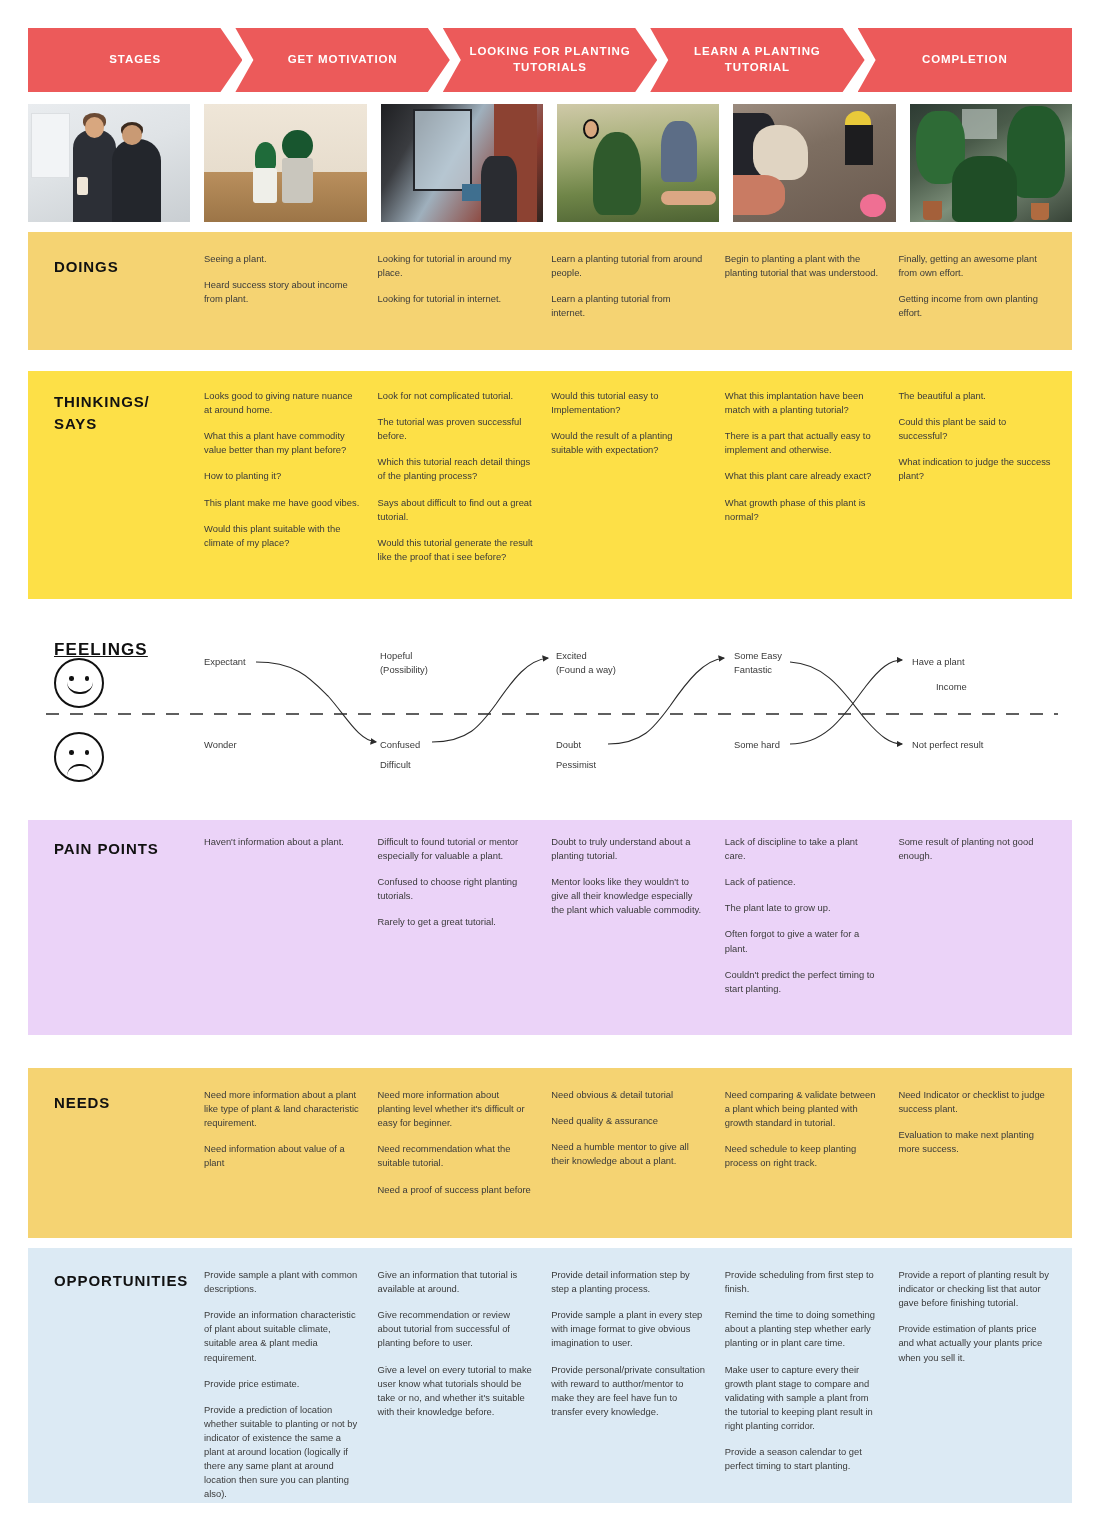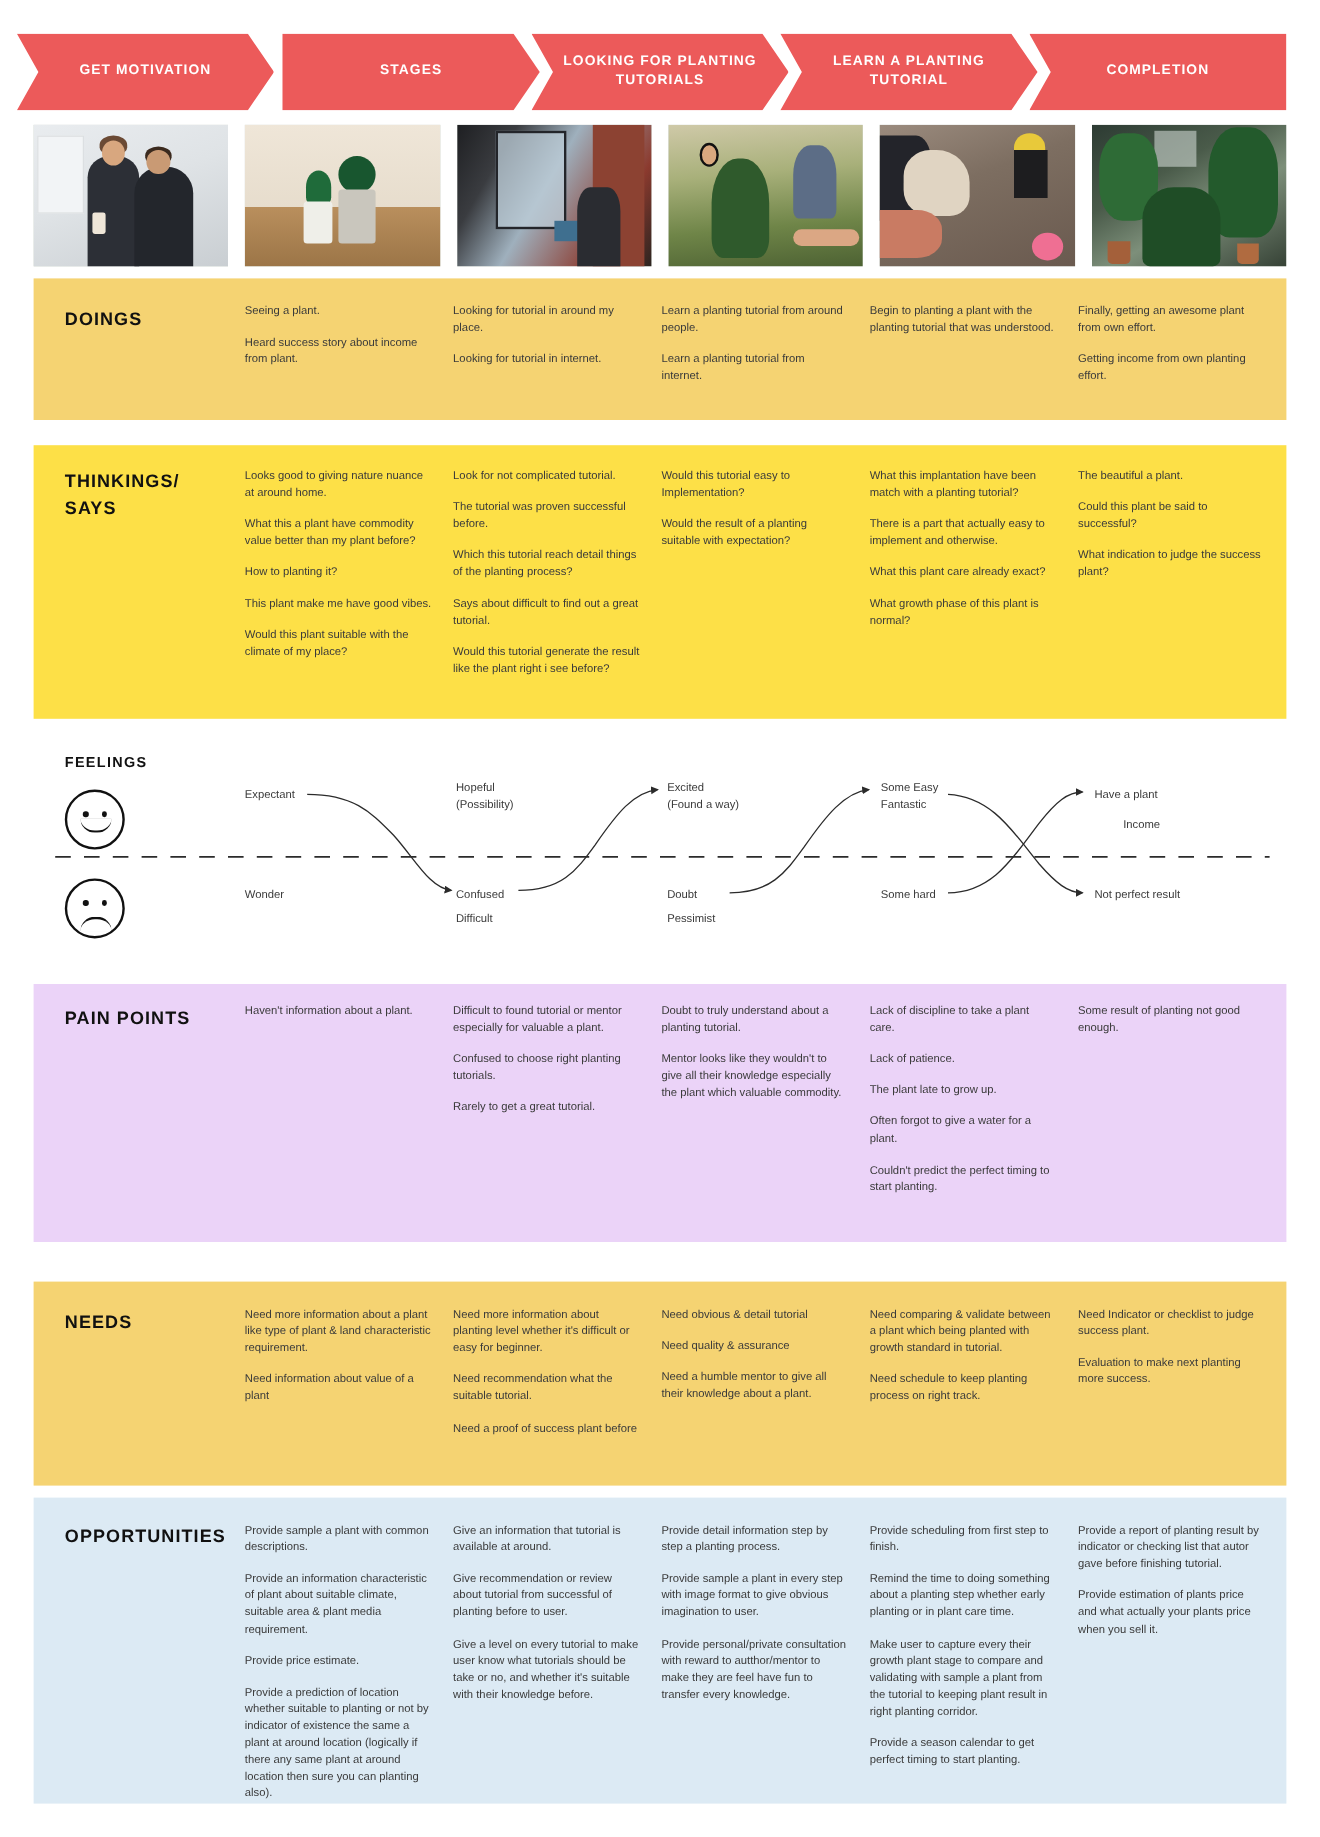--- a/index.html
+++ b/index.html
@@ -149,22 +149,22 @@
   .band-needs .cols     { top: 20px; }
   .band-opps .cols      { top: 20px; }
 
   
   .feelings {
     position: absolute; left: 28px; top: 614px;
     width: 1044px; height: 196px;
     background: #ffffff;
   }
   .feelings-title {
-    position: absolute; left: 26px; top: 14px;
-    font-size: 12px; font-weight: bold; letter-spacing: 1.1px; color: #111;
+    position: absolute; left: 26px; top: 26px;
+    font-size: 17px; font-weight: bold; letter-spacing: 1.1px; color: #111; text-decoration: underline;
   }
   .face {
     position: absolute; left: 26px;
     width: 50px; height: 50px;
     border: 2.2px solid #111; border-radius: 50%;
   }
   .face .eye {
     position: absolute; width: 4.5px; height: 4.5px; background: #111; border-radius: 50%;
     top: 16px;
   }
@@ -186,25 +186,25 @@
     position: absolute;
     font-size: 9.4px; color: #3a3a3a; line-height: 1.45;
   }
 </style>
 </head>
 <body>
 
 <div class="page">
 
   <div class="stages-row">
+    <div class="chevron first">
+      <span class="chevron-label">STAGES</span>
+    </div>
     <div class="chevron">
       <span class="chevron-label">GET MOTIVATION</span>
-    </div>
-    <div class="chevron first">
-      <span class="chevron-label">STAGES</span>
     </div>
     <div class="chevron">
       <span class="chevron-label">LOOKING FOR PLANTING TUTORIALS</span>
     </div>
     <div class="chevron">
       <span class="chevron-label">LEARN A PLANTING TUTORIAL</span>
     </div>
     <div class="chevron last">
       <span class="chevron-label">COMPLETION</span>
     </div>
@@ -296,21 +296,21 @@
           <div class="cell">What this a plant have commodity value better than my plant before?</div>
           <div class="cell">How to planting it?</div>
           <div class="cell">This plant make me have good vibes.</div>
           <div class="cell">Would this plant suitable with the climate of my place?</div>
         </div>
         <div class="col">
           <div class="cell">Look for not complicated tutorial.</div>
           <div class="cell">The tutorial was proven successful before.</div>
           <div class="cell">Which this tutorial reach detail things of the planting process?</div>
           <div class="cell">Says about difficult to find out a great tutorial.</div>
-          <div class="cell">Would this tutorial generate the result like the plant right i see before?</div>
+          <div class="cell">Would this tutorial generate the result like the proof that i see before?</div>
         </div>
         <div class="col">
           <div class="cell">Would this tutorial easy to Implementation?</div>
           <div class="cell">Would the result of a planting suitable with expectation?</div>
         </div>
         <div class="col">
           <div class="cell">What this implantation have been match with a planting tutorial?</div>
           <div class="cell">There is a part that actually easy to implement and otherwise.</div>
           <div class="cell">What this plant care already exact?</div>
           <div class="cell">What growth phase of this plant is normal?</div>

